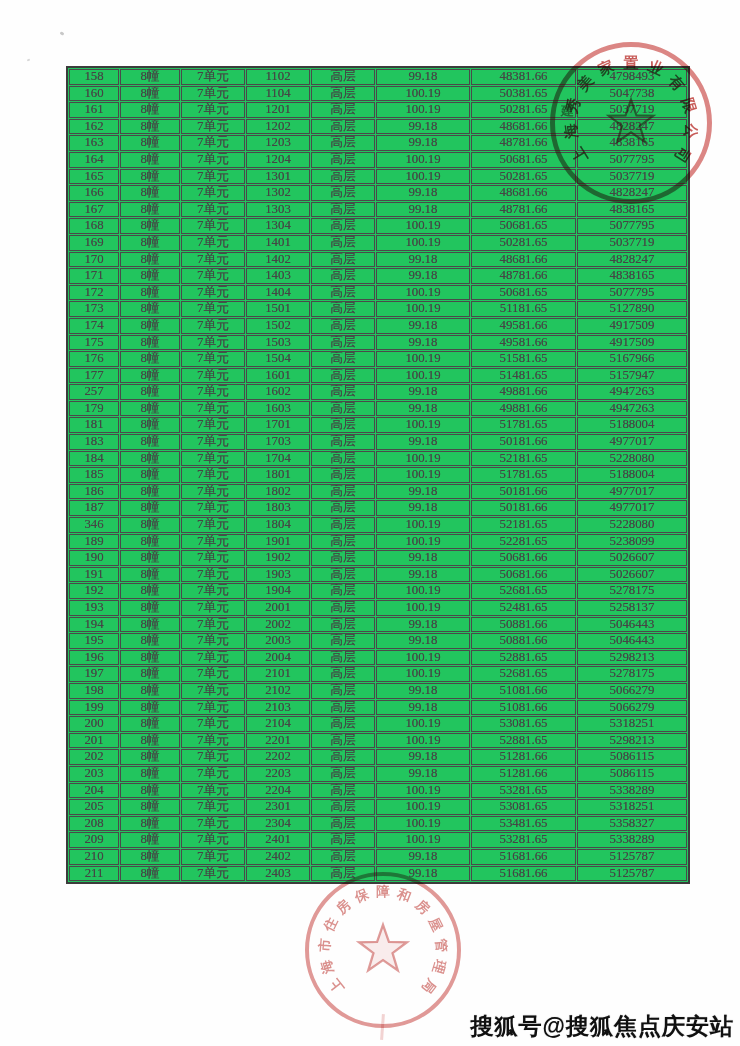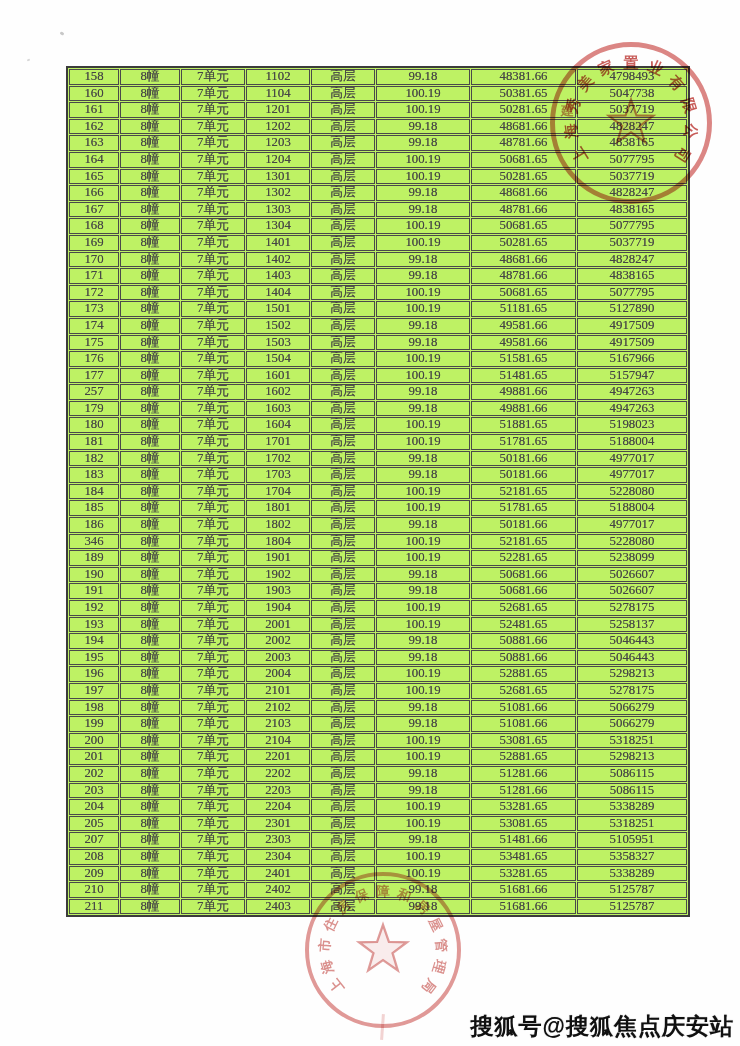--- a/index.html
+++ b/index.html
@@ -9,21 +9,21 @@
   }
   
   .speck{position:absolute;background:rgba(60,60,60,.28);border-radius:40%;}
   .speck.s1{left:60px;top:32px;width:4px;height:3px;transform:rotate(30deg);}
   .speck.s2{left:27px;top:59px;width:3px;height:2px;transform:rotate(-20deg);opacity:.7;}
 
   
   table.price-table{
     position:absolute; left:66px; top:66px; width:611px;
     border-collapse:separate; border-spacing:1px;
-    table-layout:fixed; background:#bef264;
+    table-layout:fixed; background:#22c55e;
     border:2px solid #3c3c3c;
   }
   table.price-table td{
     border:1px solid #4a4a4a;
     height:13.6px; line-height:13.6px; padding:0;
     text-align:center; vertical-align:middle;
     font-size:12.8px; color:#454545;
     text-shadow:0 0 .5px rgba(70,70,70,.65);
     white-space:nowrap; overflow:hidden;
   }
@@ -293,100 +293,90 @@
           <td>179</td>
           <td>8幢</td>
           <td>7单元</td>
           <td>1603</td>
           <td>高层</td>
           <td>99.18</td>
           <td>49881.66</td>
           <td>4947263</td>
         </tr>
         <tr>
-          <td>180</td>
-          <td>8幢</td>
-          <td>7单元</td>
-          <td>1604</td>
-          <td>高层</td>
-          <td>100.19</td>
-          <td>51881.65</td>
-          <td>5198023</td>
-        </tr>
-        <tr>
           <td>181</td>
           <td>8幢</td>
           <td>7单元</td>
           <td>1701</td>
           <td>高层</td>
           <td>100.19</td>
           <td>51781.65</td>
           <td>5188004</td>
         </tr>
         <tr>
-          <td>182</td>
-          <td>8幢</td>
-          <td>7单元</td>
-          <td>1702</td>
+          <td>183</td>
+          <td>8幢</td>
+          <td>7单元</td>
+          <td>1703</td>
           <td>高层</td>
           <td>99.18</td>
           <td>50181.66</td>
           <td>4977017</td>
         </tr>
         <tr>
-          <td>183</td>
-          <td>8幢</td>
-          <td>7单元</td>
-          <td>1703</td>
+          <td>184</td>
+          <td>8幢</td>
+          <td>7单元</td>
+          <td>1704</td>
+          <td>高层</td>
+          <td>100.19</td>
+          <td>52181.65</td>
+          <td>5228080</td>
+        </tr>
+        <tr>
+          <td>185</td>
+          <td>8幢</td>
+          <td>7单元</td>
+          <td>1801</td>
+          <td>高层</td>
+          <td>100.19</td>
+          <td>51781.65</td>
+          <td>5188004</td>
+        </tr>
+        <tr>
+          <td>186</td>
+          <td>8幢</td>
+          <td>7单元</td>
+          <td>1802</td>
           <td>高层</td>
           <td>99.18</td>
           <td>50181.66</td>
           <td>4977017</td>
         </tr>
         <tr>
-          <td>184</td>
-          <td>8幢</td>
-          <td>7单元</td>
-          <td>1704</td>
+          <td>187</td>
+          <td>8幢</td>
+          <td>7单元</td>
+          <td>1803</td>
+          <td>高层</td>
+          <td>99.18</td>
+          <td>50181.66</td>
+          <td>4977017</td>
+        </tr>
+        <tr>
+          <td>346</td>
+          <td>8幢</td>
+          <td>7单元</td>
+          <td>1804</td>
           <td>高层</td>
           <td>100.19</td>
           <td>52181.65</td>
           <td>5228080</td>
         </tr>
         <tr>
-          <td>185</td>
-          <td>8幢</td>
-          <td>7单元</td>
-          <td>1801</td>
-          <td>高层</td>
-          <td>100.19</td>
-          <td>51781.65</td>
-          <td>5188004</td>
-        </tr>
-        <tr>
-          <td>186</td>
-          <td>8幢</td>
-          <td>7单元</td>
-          <td>1802</td>
-          <td>高层</td>
-          <td>99.18</td>
-          <td>50181.66</td>
-          <td>4977017</td>
-        </tr>
-        <tr>
-          <td>346</td>
-          <td>8幢</td>
-          <td>7单元</td>
-          <td>1804</td>
-          <td>高层</td>
-          <td>100.19</td>
-          <td>52181.65</td>
-          <td>5228080</td>
-        </tr>
-        <tr>
           <td>189</td>
           <td>8幢</td>
           <td>7单元</td>
           <td>1901</td>
           <td>高层</td>
           <td>100.19</td>
           <td>52281.65</td>
           <td>5238099</td>
         </tr>
         <tr>
@@ -541,30 +531,20 @@
         </tr>
         <tr>
           <td>205</td>
           <td>8幢</td>
           <td>7单元</td>
           <td>2301</td>
           <td>高层</td>
           <td>100.19</td>
           <td>53081.65</td>
           <td>5318251</td>
-        </tr>
-        <tr>
-          <td>207</td>
-          <td>8幢</td>
-          <td>7单元</td>
-          <td>2303</td>
-          <td>高层</td>
-          <td>99.18</td>
-          <td>51481.66</td>
-          <td>5105951</td>
         </tr>
         <tr>
           <td>208</td>
           <td>8幢</td>
           <td>7单元</td>
           <td>2304</td>
           <td>高层</td>
           <td>100.19</td>
           <td>53481.65</td>
           <td>5358327</td>

